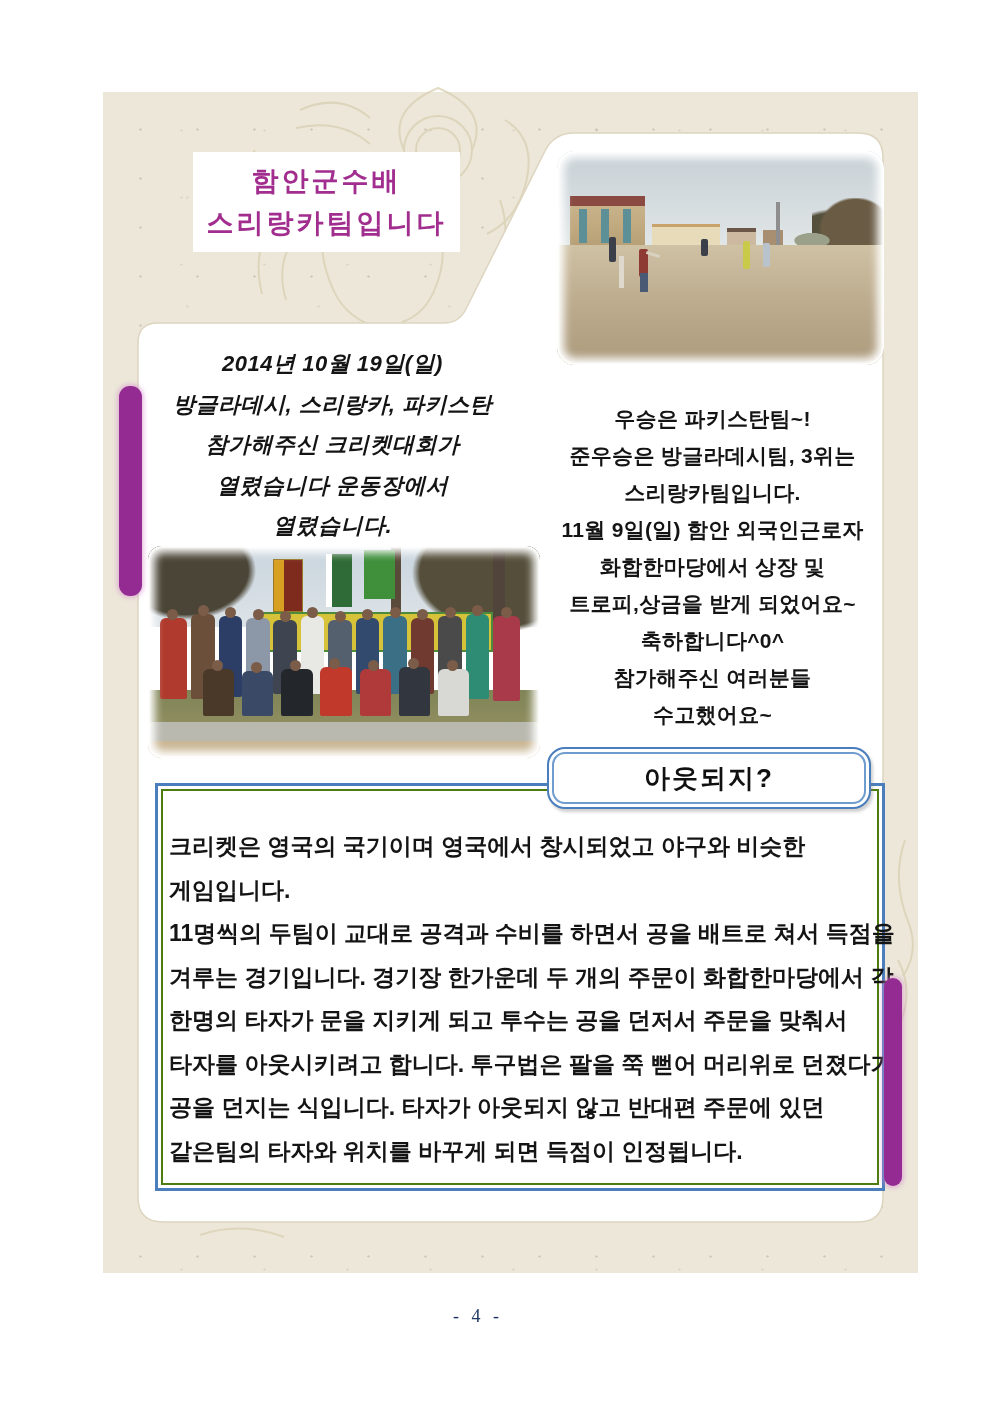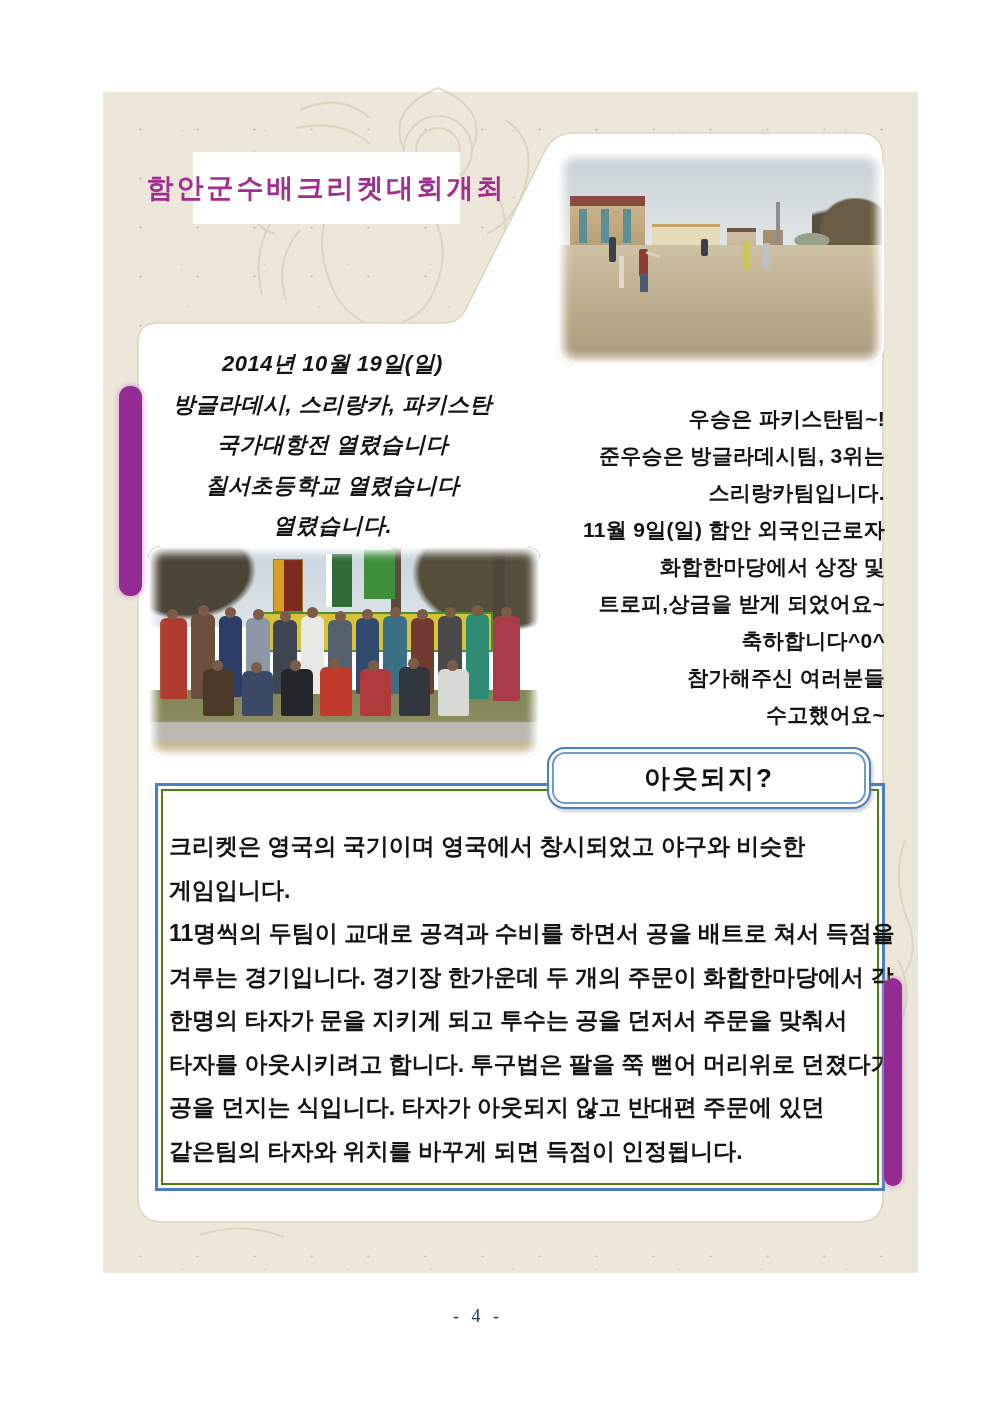--- a/index.html
+++ b/index.html
@@ -15,22 +15,22 @@
       radial-gradient(rgba(110,100,70,.13) 1px, transparent 1.6px),
       radial-gradient(rgba(150,140,105,.10) 1.5px, transparent 2.2px);
     background-size:57px 49px, 83px 67px, 131px 109px;
     background-position:9px 13px, 37px 5px, 19px 51px;
   }
 
   svg.layer{position:absolute;left:0;top:0;width:992px;height:1403px;pointer-events:none;}
 
   
   #title-banner{
-    position:absolute;left:193px;top:152px;width:267px;height:72px;
-    background:#ffffff;display:flex;flex-direction:row;justify-content:center;align-items:center;
+    position:absolute;left:193px;top:152px;width:267px;height:100px;
+    background:#ffffff;display:flex;flex-direction:column;justify-content:center;align-items:center;
     z-index:5;
   }
   #title-banner .t-line{
     color:#a12d8e;font-weight:bold;font-size:27px;line-height:42px;letter-spacing:3px;
     text-align:center;white-space:nowrap;
   }
 
   
   .photo{position:absolute;overflow:hidden;border-radius:18px;z-index:6;}
   .photo:after{content:"";position:absolute;inset:0;border-radius:18px;
@@ -42,21 +42,21 @@
   #group-photo:after{border-radius:14px;}
 
   
   .hand{color:#141414;font-weight:bold;}
   #intro-block{
     position:absolute;left:150px;top:344px;width:365px;z-index:6;
     text-align:center;font-size:22px;line-height:40.5px;letter-spacing:.5px;font-style:italic;
   }
   #result-block{
     position:absolute;left:540px;top:400px;width:345px;z-index:6;
-    text-align:right;font-size:21px;line-height:37px;letter-spacing:.3px;
+    text-align:center;font-size:21px;line-height:37px;letter-spacing:.3px;
   }
 
   
   #info-heading-box{
     position:absolute;left:547px;top:747px;width:320px;height:58px;z-index:8;
     background:#ffffff;border:2px solid #4a7ebc;border-radius:18px;
     display:flex;align-items:center;justify-content:center;
     box-shadow:2px 3px 3px rgba(120,120,120,.35);
   }
   #info-heading-inner{
@@ -162,21 +162,21 @@
              Q 883 133 883 158
              L 883 1197
              Q 883 1222 858 1222
              L 163 1222
              Q 138 1222 138 1197
              Z" fill="#ffffff" stroke="#ddd5c0" stroke-width="1.5"></path>
   </svg>
 
   <div id="title-banner">
     <div class="t-line">함안군수배</div>
-    <div class="t-line">크리켓대회개최</div>
+    <div class="t-line">스리랑카팀입니다</div>
   </div>
 
   <div class="photo" id="field-photo">
     <div class="ph-el" id="fp-sky"></div>
     <div class="ph-el" id="fp-trees"></div>
     <div class="ph-el" id="fp-hill"></div>
     <div class="ph-el" id="fp-bldg1">
         <div class="w"></div>
       </div>
     <div class="ph-el" id="fp-bldg2"></div>
@@ -189,22 +189,22 @@
     <div class="ph-el" id="fp-legs"></div>
     <div class="ph-el fp-fig" style="left:16%;top:40%;height:12%;"></div>
     <div class="ph-el fp-fig" style="left:57%;top:42%;height:13%;background:#c9c94a;"></div>
     <div class="ph-el fp-fig" style="left:63%;top:43%;height:11%;background:#b9c3cd;"></div>
     <div class="ph-el fp-fig" style="left:44%;top:41%;height:8%;"></div>
   </div>
 
   <div id="intro-block" class="hand">
     <div class="txt-line">2014년 10월 19일(일)</div>
     <div class="txt-line">방글라데시, 스리랑카, 파키스탄</div>
-    <div class="txt-line">국가대항전 열렸습니다</div>
-    <div class="txt-line">칠서초등학교 열렸습니다</div>
+    <div class="txt-line">참가해주신 크리켓대회가</div>
+    <div class="txt-line">열렸습니다 운동장에서</div>
     <div class="txt-line">열렸습니다.</div>
   </div>
 
   <div class="photo" id="group-photo">
     <div class="ph-el" id="gp-sky"></div>
     <div class="ph-el" id="gp-canopy-l"></div>
     <div class="ph-el" id="gp-canopy-r"></div>
     <div class="ph-el" id="gp-trunk1"></div>
     <div class="ph-el" id="gp-trunk2"></div>
     <div class="ph-el gp-pole" style="left:35%;"></div>

